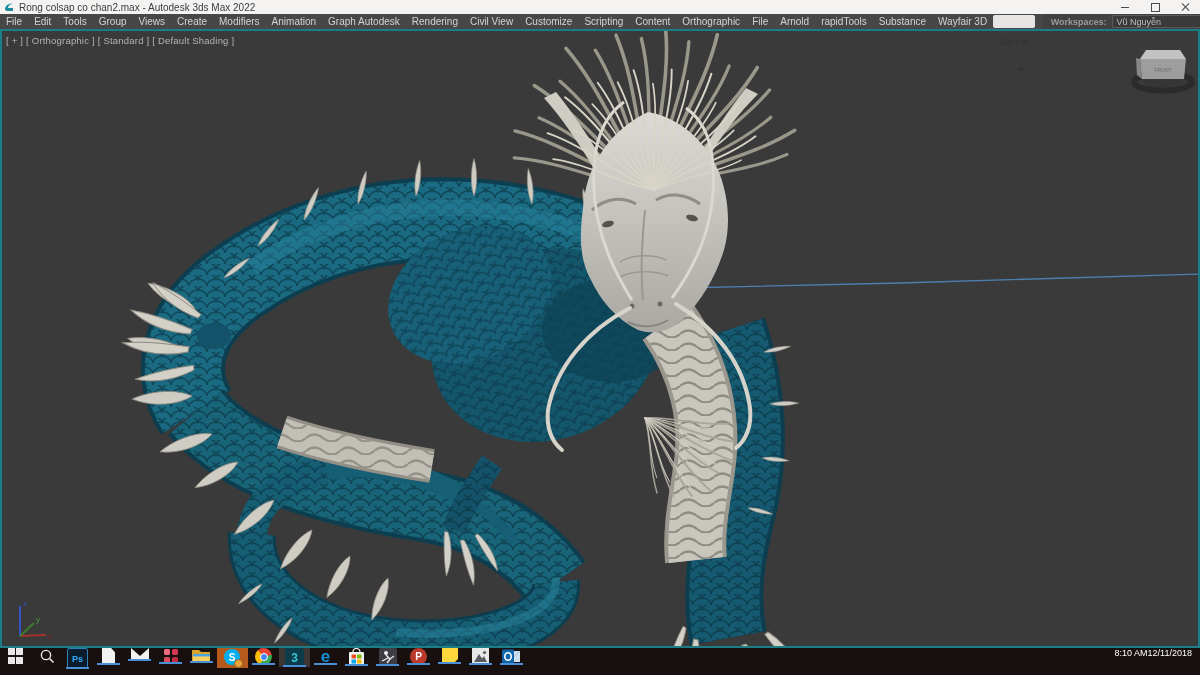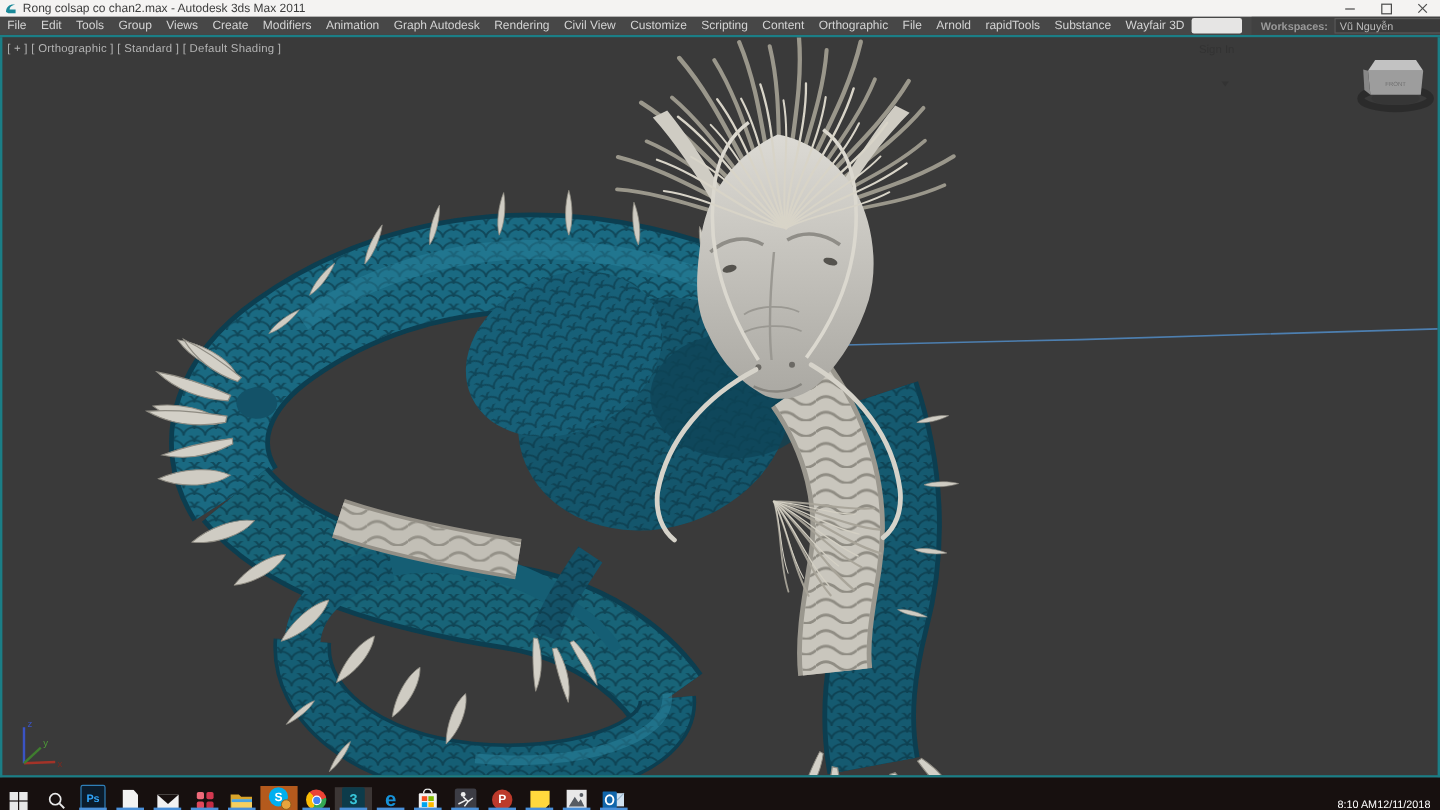--- a/index.html
+++ b/index.html
@@ -50,21 +50,21 @@
   
   .viewport{position:absolute;top:31px;left:2px;right:2px;bottom:29px;background:#3a3a3a;overflow:hidden;z-index:1;}
   .vp-label{
     position:absolute;top:4px;left:4px;display:flex;gap:3px;
     font-size:9.5px;color:#b4b4b4;z-index:5;letter-spacing:0.2px;
   }
   .scene-svg{position:absolute;top:0;left:-2px;width:1200px;height:615px;}
   
   .taskbar{
     position:absolute;bottom:0;left:0;right:0;height:27px;background:#17100f;
-    display:flex;align-items:flex-end;z-index:40;
+    display:flex;align-items:flex-start;z-index:40;
   }
   .cell{position:relative;width:31px;display:flex;align-items:center;justify-content:center;flex:0 0 auto;}
   .cell--run:after{content:"";position:absolute;bottom:0;left:4px;right:4px;height:2px;background:#4a90d9;}
   .cell--active{background:rgba(255,255,255,0.16);}
   .cell--attn{background:#b45a1d;}
   .tb-clock{margin-left:auto;display:flex;flex-direction:row;justify-content:center;
     text-align:center;color:#ffffff;font-size:9px;line-height:10.5px;padding:0 8px 0 4px;}
   
   .ic-start{display:grid;grid-template-columns:7px 7px;grid-template-rows:7px 7px;gap:1.5px;}
   .ic-start i{background:#e8e8e8;}
@@ -85,21 +85,21 @@
     background:#4285f4;border:1.5px solid #fff;box-sizing:border-box;}
   .ic-sketch{width:18px;height:18px;background:#3d3d45;border-radius:2px;display:flex;align-items:center;justify-content:center;}
 </style>
 </head>
 <body>
 
 <div class="titlebar">
   <svg class="app-icon" viewBox="0 0 10 10">
     <path d="M1,8 C1,3 5,1 9,2 C6,2 4,4 4,6 L9,6 L9,9 L3,9 Z" fill="#1b8a9a"></path>
   </svg>
-  <span>Rong colsap co chan2.max - Autodesk 3ds Max 2011</span>
+  <span>Rong colsap co chan2.max - Autodesk 3ds Max 2022</span>
   <div class="win-controls">
     <div class="win-btn">
         <span class="glyph-min"></span>
       </div>
     <div class="win-btn">
         <span class="glyph-restore"></span>
       </div>
     <div class="win-btn">
         <span class="glyph-close"></span>
       </div>

